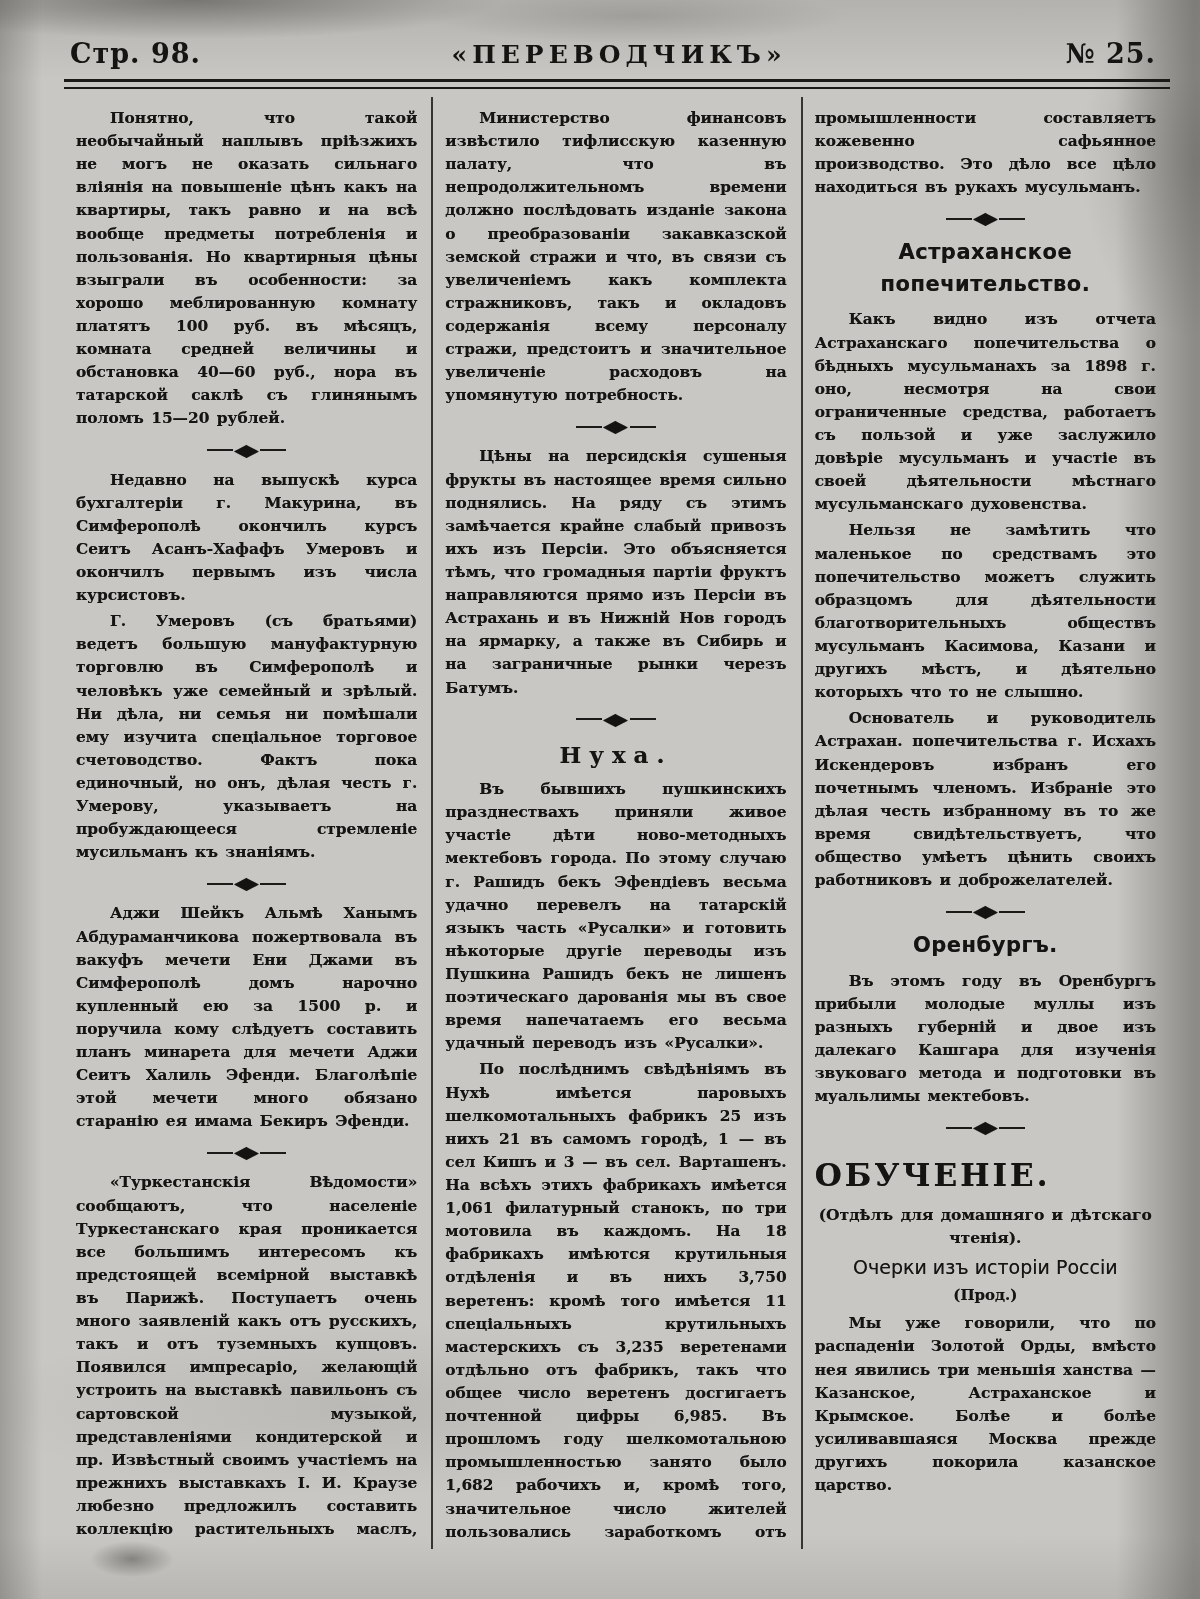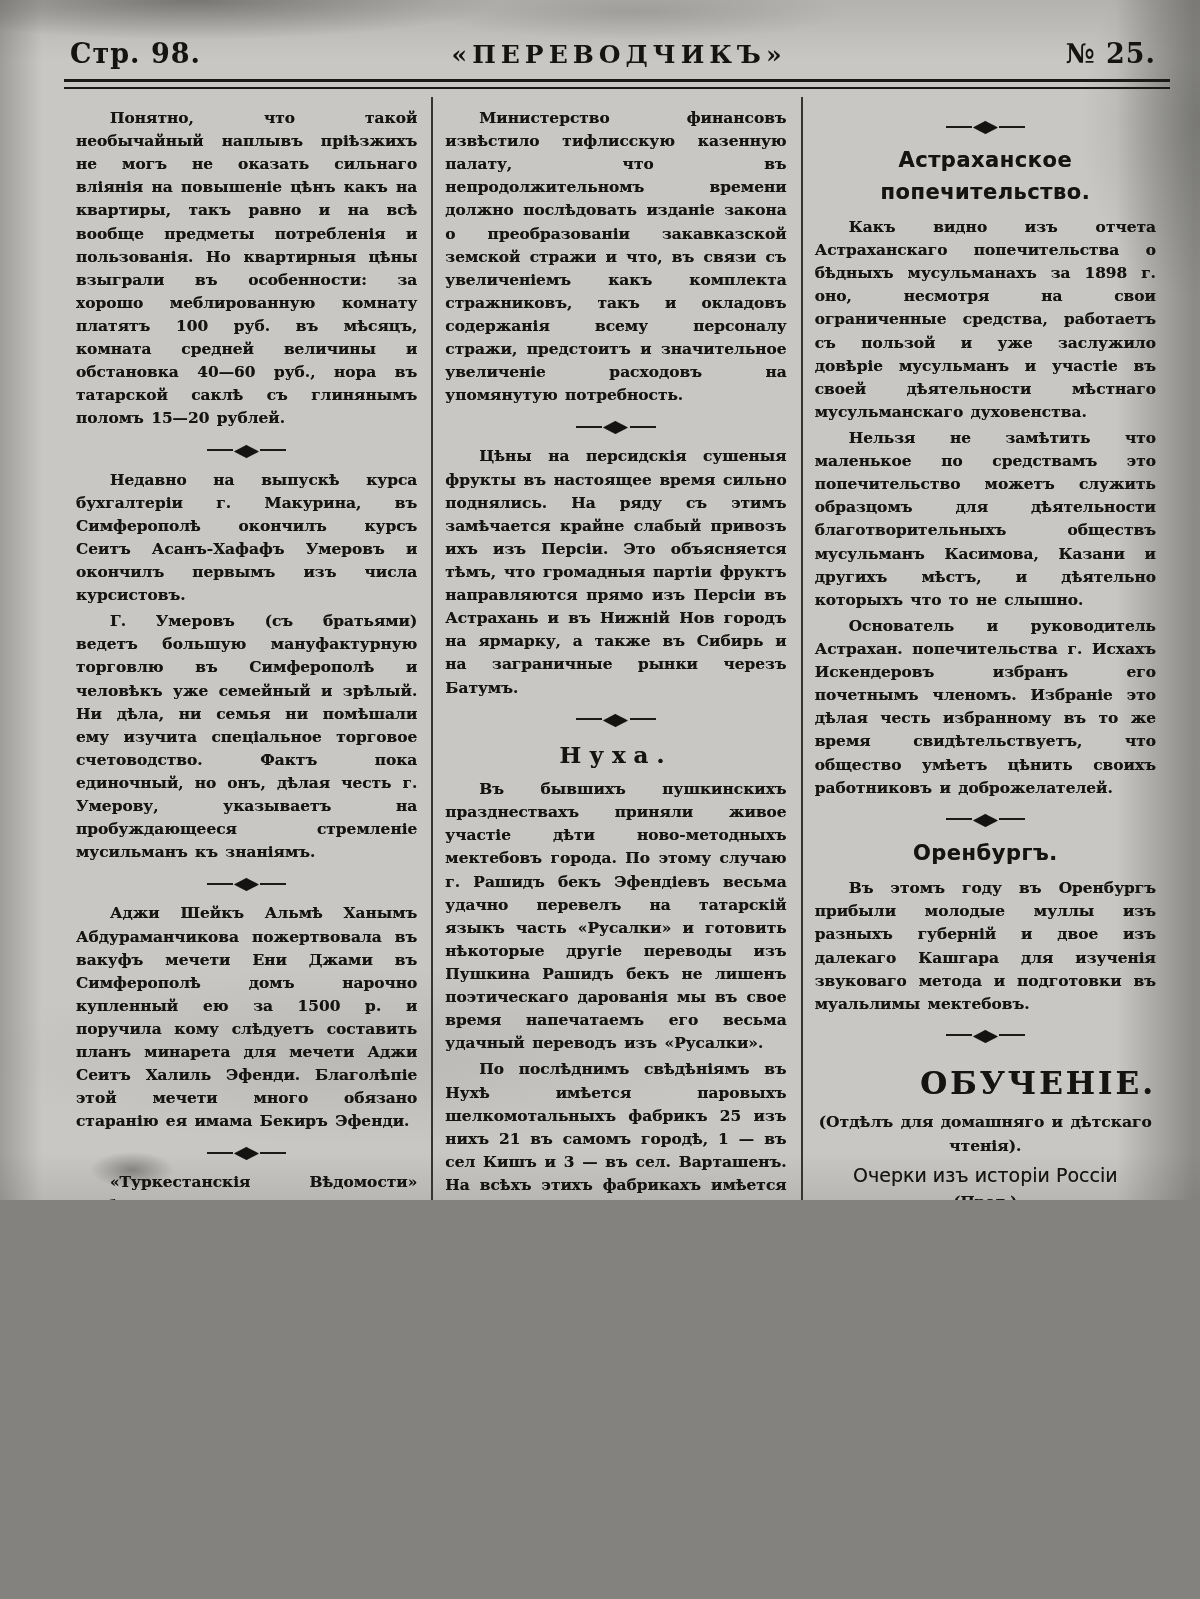--- a/index.html
+++ b/index.html
@@ -1,18 +1,18 @@
 <!DOCTYPE html>
 <html lang="ru"><head>
 <meta charset="utf-8">
 <style>
   html,body{margin:0;padding:0;background:#83827f;}
   .sheet{
     position:relative;
-    width:1200px;height:1200px;
+    width:1200px;height:1599px;
     margin:0 auto;
     box-sizing:border-box;
     padding:38px 30px 0 64px;
     font-family:"DejaVu Serif","Liberation Serif",serif;
     color:#151412;
     overflow:hidden;
     background:
       radial-gradient(ellipse 430px 55px at 16% 0%, rgba(45,45,43,.45), transparent 72%),
       radial-gradient(ellipse 300px 40px at 53% 1%, rgba(95,95,92,.28), transparent 70%),
       radial-gradient(ellipse 160px 240px at 100% 10%, rgba(75,75,72,.30), transparent 75%),
@@ -72,21 +72,21 @@
     font-size:23px;letter-spacing:8px;font-weight:bold;
   }
   .head-sans{
     margin:2px 0 8px 0;
     text-align:center;
     font-family:"DejaVu Sans","Liberation Sans",sans-serif;
     font-size:21px;font-weight:bold;letter-spacing:.5px;
   }
   .head-caps{
     margin:16px 0 4px 0;
-    text-align:right;
+    text-align:left;
     font-size:31px;font-weight:bold;letter-spacing:3px;
   }
   .subnote{
     text-align:center;font-size:15.5px;font-weight:bold;margin:0 0 4px 0;
     word-spacing:2px;
   }
   .head-sub{
     margin:2px 0 2px 0;text-align:center;
     font-family:"DejaVu Sans","Liberation Sans",sans-serif;
     font-size:19px;font-weight:normal;
@@ -137,20 +137,21 @@
         <div class="divider">
           <span class="dline"></span>
           <span class="diamond">◆</span>
           <span class="dline"></span>
         </div>
         <h3 class="head-spaced">Нуха.</h3>
         <p class="para">Въ бывшихъ пушкинскихъ празднествахъ приняли живое участіе дѣти ново-методныхъ мектебовъ города. По этому случаю г. Рашидъ бекъ Эфендіевъ весьма удачно перевелъ на татарскій языкъ часть «Русалки» и готовить нѣкоторые другіе переводы изъ Пушкина Рашидъ бекъ не лишенъ поэтическаго дарованія мы въ свое время напечатаемъ его весьма удачный переводъ изъ «Русалки».</p>
         <p class="para">По послѣднимъ свѣдѣніямъ въ Нухѣ имѣется паровыхъ шелкомотальныхъ фабрикъ 25 изъ нихъ 21 въ самомъ городѣ, 1 — въ сел Кишъ и 3 — въ сел. Варташенъ. На всѣхъ этихъ фабрикахъ имѣется 1,061 филатурный станокъ, по три мотовила въ каждомъ. На 18 фабрикахъ имѣются крутильныя отдѣленія и въ нихъ 3,750 веретенъ: кромѣ того имѣется 11 спеціальныхъ крутильныхъ мастерскихъ съ 3,235 веретенами отдѣльно отъ фабрикъ, такъ что общее число веретенъ досгигаетъ почтенной цифры 6,985. Въ прошломъ году шелкомотальною промышленностью занято было 1,682 рабочихъ и, кромѣ того, значительное число жителей пользовались заработкомъ отъ доставки топлива, извоза и т. п.</p>
       </div>
     <div class="col">
+        <p class="para noindent">промышленности составляетъ кожевенно сафьянное производство. Это дѣло все цѣло находиться въ рукахъ мусульманъ.</p>
         <div class="divider">
           <span class="dline"></span>
           <span class="diamond">◆</span>
           <span class="dline"></span>
         </div>
         <h3 class="head-sans">Астраханское попечительство.</h3>
         <p class="para">Какъ видно изъ отчета Астраханскаго попечительства о бѣдныхъ мусульманахъ за 1898 г. оно, несмотря на свои ограниченные средства, работаетъ съ пользой и уже заслужило довѣріе мусульманъ и участіе въ своей дѣятельности мѣстнаго мусульманскаго духовенства.</p>
         <p class="para">Нельзя не замѣтить что маленькое по средствамъ это попечительство можетъ служить образцомъ для дѣятельности благотворительныхъ обществъ мусульманъ Касимова, Казани и другихъ мѣстъ, и дѣятельно которыхъ что то не слышно.</p>
         <p class="para">Основатель и руководитель Астрахан. попечительства г. Исхахъ Искендеровъ избранъ его почетнымъ членомъ. Избраніе это дѣлая честь избранному въ то же время свидѣтельствуетъ, что общество умѣетъ цѣнить своихъ работниковъ и доброжелателей.</p>
         <div class="divider">

